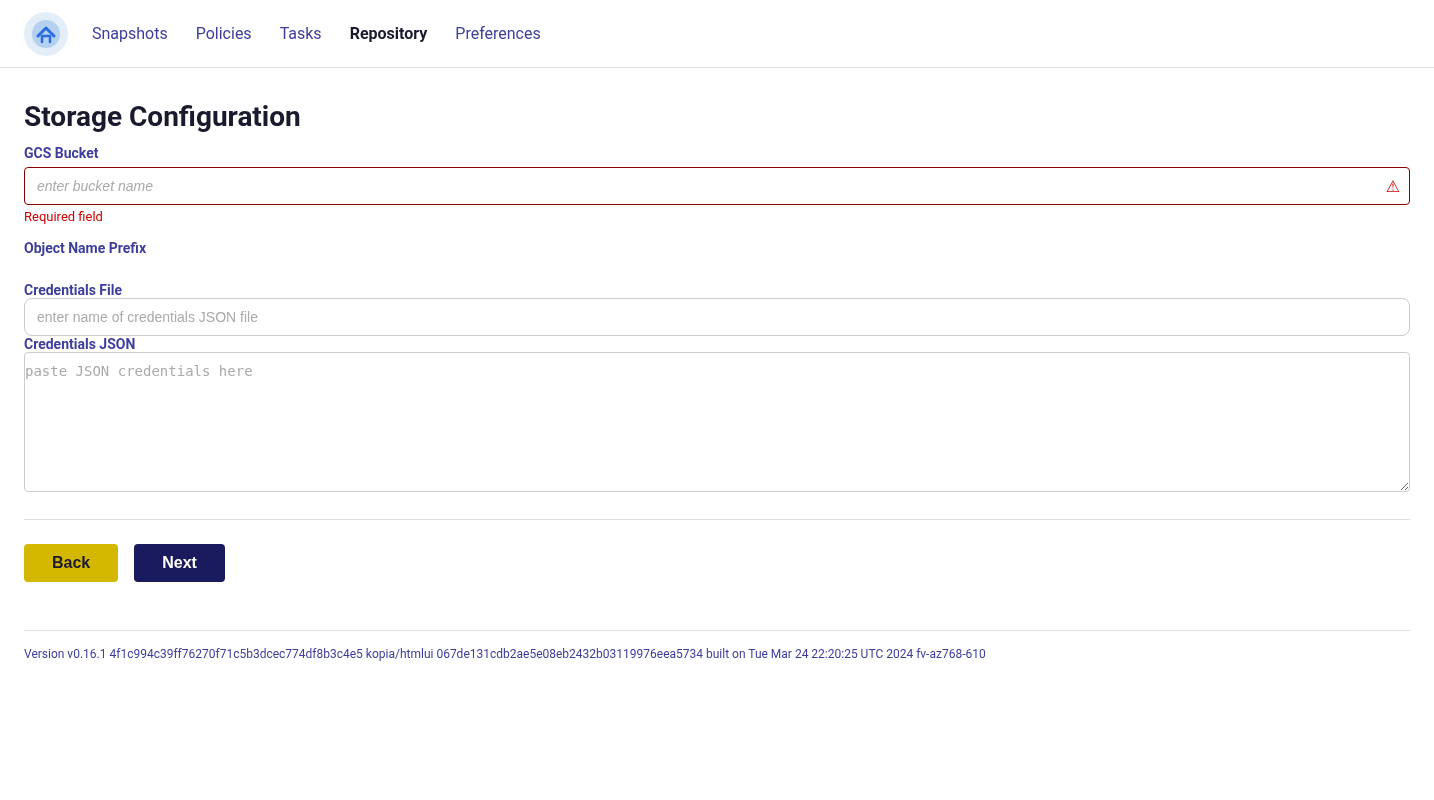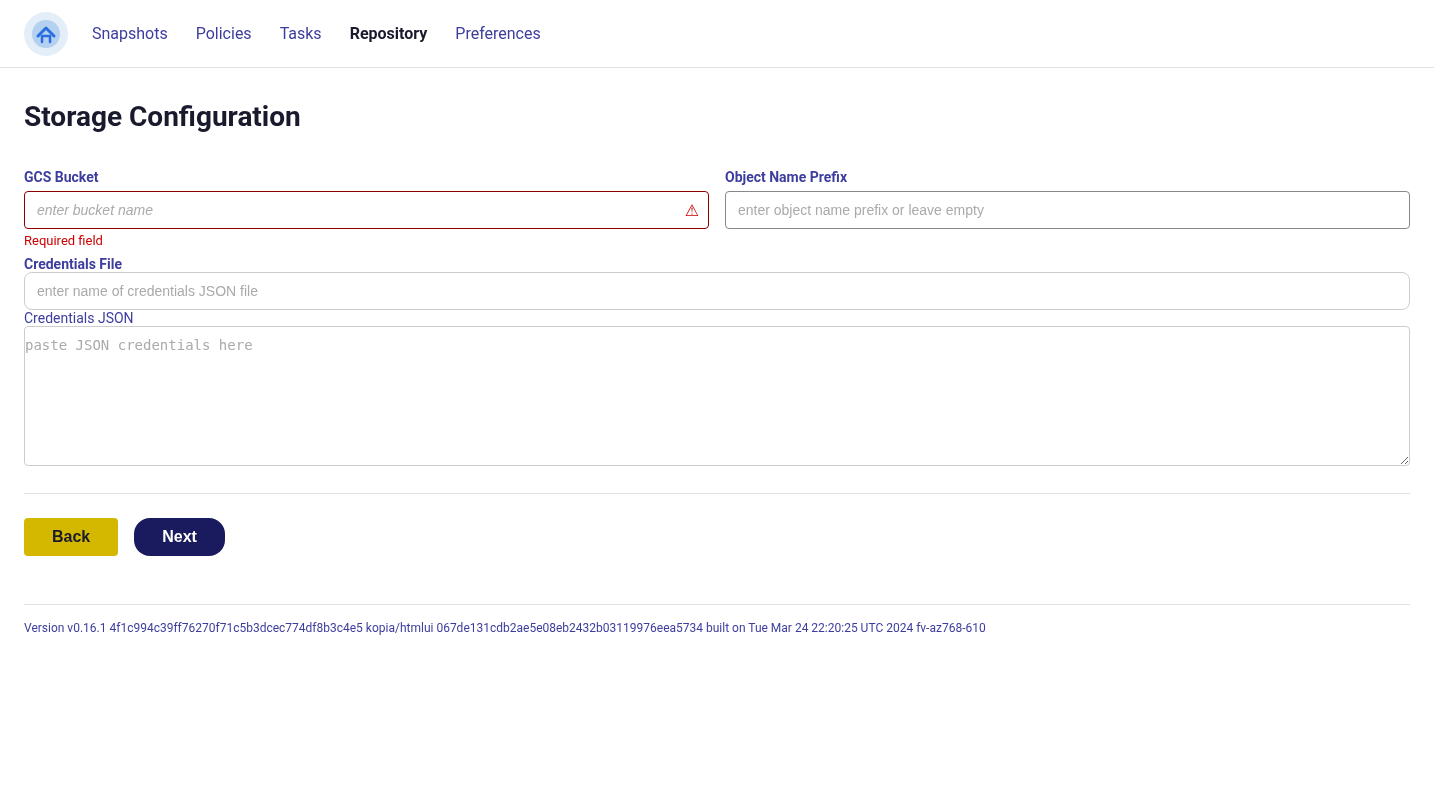--- a/index.html
+++ b/index.html
@@ -40,28 +40,29 @@
     }
 
     
     .main {
       padding: 32px 24px 24px;
     }
     .page-title {
       font-size: 28px;
       font-weight: 700;
       color: #1a1a2e;
-      margin-bottom: 36px;
+      margin-bottom: 12px;
     }
 
     
     .form-row-top {
       display: flex;
       gap: 16px;
-      margin-bottom: 8px;
+      margin-bottom: 20px;
+      flex-direction: column;
     }
     .field-group {
       display: flex;
       flex-direction: column;
       flex: 1;
     }
     .field-label {
       font-size: 14px;
       font-weight: 700;
       color: #3d3d9e;
@@ -103,21 +104,21 @@
 
     .credentials-file-label {
       font-size: 14px;
       font-weight: 700;
       color: #3d3d9e;
       margin-top: 8px;
       margin-bottom: 6px;
     }
     .credentials-json-label {
       font-size: 14px;
-      font-weight: 400;
+      font-weight: 700;
       color: #3d3d9e;
       margin-top: 16px;
       margin-bottom: 4px;
     }
 
     .full-width-input {
       width: 100%;
       padding: 10px 12px;
       border: 1.5px solid #ccc;
       border-radius: 8px;
@@ -165,21 +166,21 @@
       border-radius: 4px;
       padding: 8px 28px;
       font-size: 16px;
       font-weight: 600;
       cursor: pointer;
     }
     .btn-next {
       background: #1a1a5e;
       color: #fff;
       border: none;
-      border-radius: 16px;
+      border-radius: 4px;
       padding: 10px 28px;
       font-size: 16px;
       font-weight: 600;
       cursor: pointer;
     }
 
     
     .footer-divider {
       border: none;
       border-top: 1px solid #e0e0e0;
@@ -230,23 +231,20 @@
       <label class="field-label">GCS Bucket</label>
       <div class="input-wrapper">
         <input type="text" class="field-input error" placeholder="enter bucket name" style="">
         <span class="input-error-icon">⚠</span>
       </div>
       <span class="error-text">Required field</span>
     </div>
 
     <div class="field-group">
       <label class="field-label">Object Name Prefix</label>
-      <div class="input-wrapper">
-        <input type="text" class="field-input" placeholder="enter object name prefix or leave empty" style="">
-      </div>
     </div>
   </div>
 
   <div>
     <label class="credentials-file-label">Credentials File</label>
     <input type="text" class="full-width-input" placeholder="enter name of credentials JSON file" style="">
   </div>
 
   <div>
     <label class="credentials-json-label">Credentials JSON</label>

